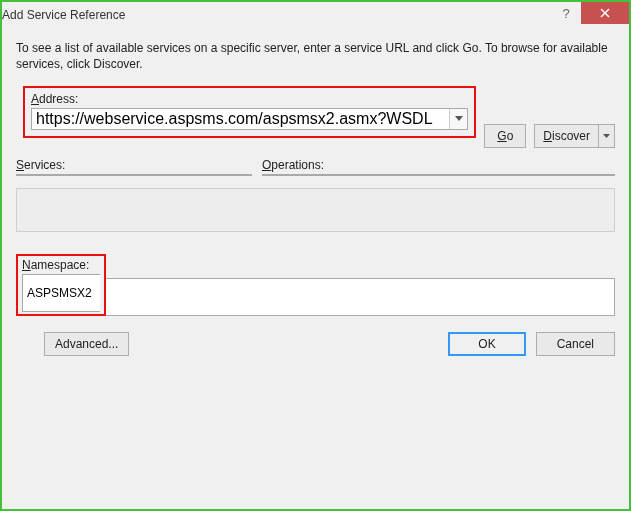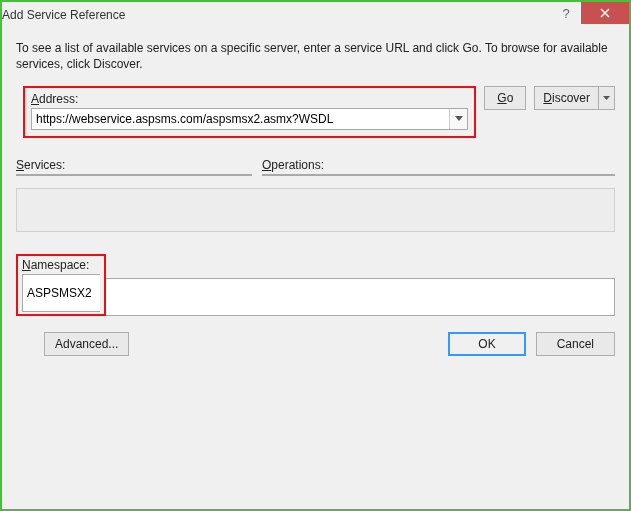--- a/index.html
+++ b/index.html
@@ -9,24 +9,24 @@
   .titlebar-title { flex: 1; font-size: 12px; color: #333; }
   .titlebar-btns { position: absolute; right: 0; top: 0; display: flex; height: 22px; }
   .tbtn { width: 30px; height: 22px; display: flex; align-items: center; justify-content: center; color: #666; font-size: 13px; }
   .tbtn.close { width: 48px; background: #c75050; color: #fff; }
   .content { flex: 1; padding: 12px 14px 0 14px; display: flex; flex-direction: column; }
   .intro { color: #222; line-height: 1.35; margin-bottom: 14px; }
   .hl1 { border: 2px solid #e81010; padding: 4px 6px 6px 6px; margin-bottom: 10px; }
   .hl2 { border: 2px solid #e81010; padding: 2px 4px; display: inline-block; }
   .lbl { color: #222; margin-bottom: 2px; display: block; }
   .lbl u { text-decoration: underline; }
-  .addr-row { display: flex; gap: 8px; align-items: flex-start; margin-bottom: 10px; padding-left: 7px; }
+  .addr-row { display: flex; gap: 8px; align-items: flex-end; margin-bottom: 10px; padding-left: 7px; }
   .addr-left { flex: 1; }
   .combo { display: flex; width: 100%; height: 22px; border: 1px solid #a9a9a9; background: #fff; }
-  .combo input { flex: 1; border: none; outline: none; padding: 0 4px; font-size: 12px; background: transparent; }
+  .combo input { flex: 1; border: none; outline: none; padding: 0 4px; font-size: 16px; background: transparent; }
   .combo .drop { width: 18px; display: flex; align-items: center; justify-content: center; border-left: 1px solid #ccc; background: #f8f8f8; }
   .btn { height: 24px; border: 1px solid #adadad; background: #e9e9e9; padding: 0 12px; display: inline-flex; align-items: center; justify-content: center; color: #222; cursor: default; }
   .split { display: flex; height: 24px; }
   .split .btn { padding: 0 8px; }
   .split .arrow { width: 16px; border: 1px solid #adadad; border-left: none; background: #e9e9e9; display: flex; align-items: center; justify-content: center; }
   .lists { display: flex; gap: 10px; }
   .listcol { display: flex; flex-direction: column; }
   .listcol.l { flex: 0 0 236px; }
   .listcol.r { flex: 1; }
   .listbox { flex: 1; height: 160px; border: 1px solid #a9a9a9; background: #fff; }

